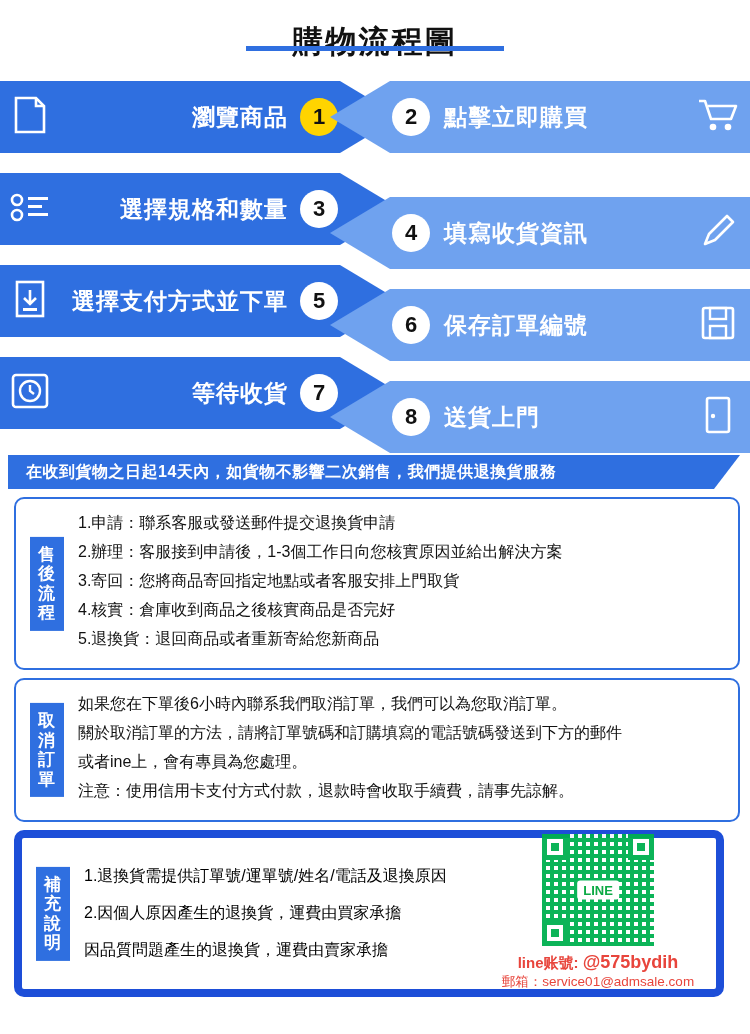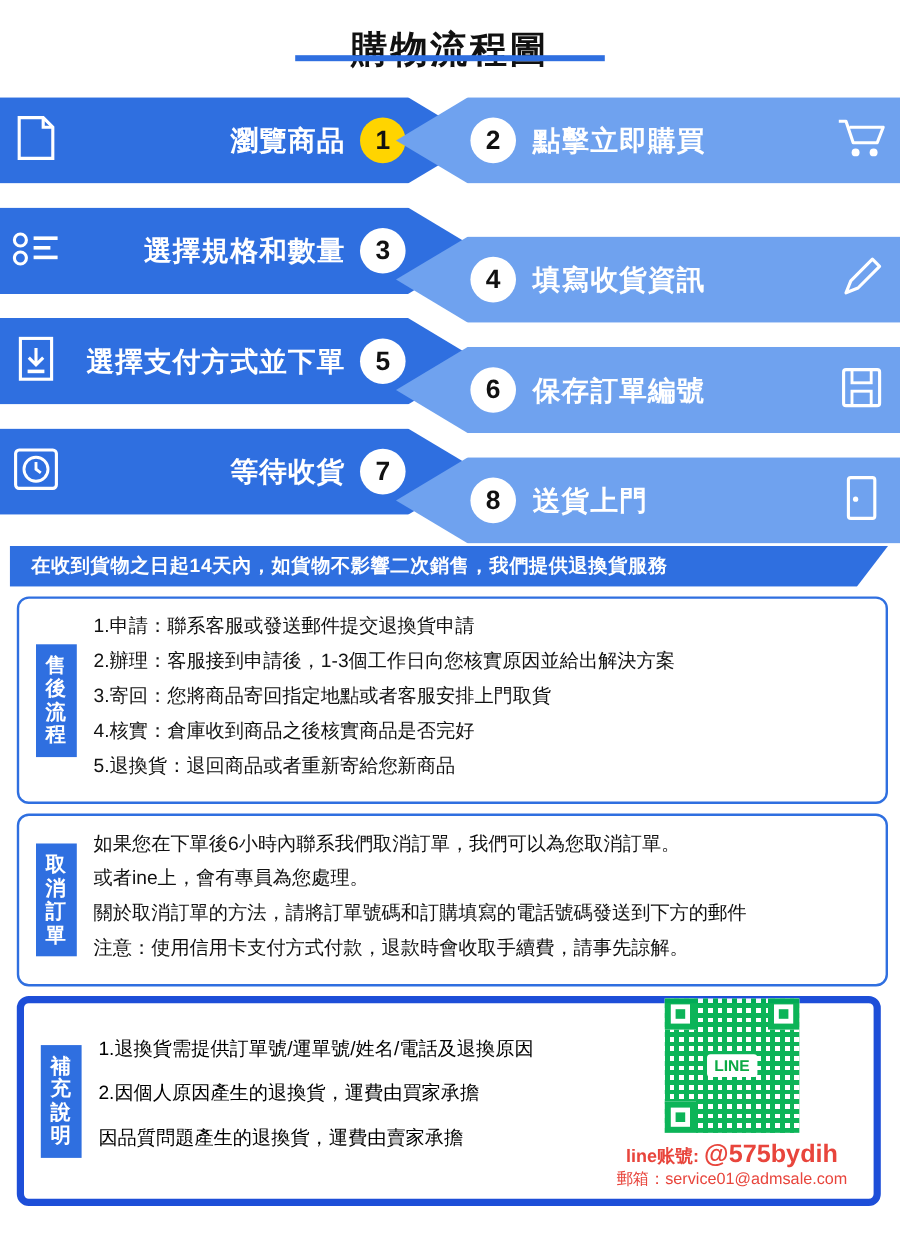--- a/index.html
+++ b/index.html
@@ -153,24 +153,24 @@
   .box p {
     margin:0 0 5px 0;
     font-size:16px;
     color:#111;
     line-height:1.5;
   }
 
   
   .footer-box {
     position:relative;
-    margin:8px 16px 0 14px;
-    border:6px solid #1d4ed8;
+    margin:8px 26px 0 14px;
+    border:8px solid #1d4ed8;
     border-radius:10px;
-    padding:12px 220px 24px 62px;
+    padding:12px 220px 12px 62px;
     min-height:118px;
   }
   .qr-area {
     position:absolute;
     right:18px;
     top:-4px;
     width:200px;
     text-align:center;
   }
   .qr {
@@ -211,21 +211,21 @@
   .qr-tr { right:0; top:0; }
   .qr-bl { left:0; bottom:0; }
 
   .line-id {
     margin-top:6px;
     color:#e8453c;
     font-size:15px;
     font-weight:bold;
     white-space:nowrap;
   }
-  .line-id .val { font-size:21px; }
+  .line-id .val { font-size:18px; }
   .mail {
     color:#e8453c;
     font-size:13.5px;
     white-space:nowrap;
   }
 </style>
 </head>
 <body>
 
 <div class="title-wrap">
@@ -345,22 +345,22 @@
   <p>1.申請：聯系客服或發送郵件提交退換貨申請</p>
   <p>2.辦理：客服接到申請後，1-3個工作日向您核實原因並給出解決方案</p>
   <p>3.寄回：您將商品寄回指定地點或者客服安排上門取貨</p>
   <p>4.核實：倉庫收到商品之後核實商品是否完好</p>
   <p>5.退換貨：退回商品或者重新寄給您新商品</p>
 </div>
 
 <div class="box">
   <div class="box-tab">取消訂單</div>
   <p>如果您在下單後6小時內聯系我們取消訂單，我們可以為您取消訂單。</p>
+  <p>關於取消訂單的方法，請將訂單號碼和訂購填寫的電話號碼發送到下方的郵件</p>
   <p>或者ine上，會有專員為您處理。</p>
-  <p>關於取消訂單的方法，請將訂單號碼和訂購填寫的電話號碼發送到下方的郵件</p>
   <p>注意：使用信用卡支付方式付款，退款時會收取手續費，請事先諒解。</p>
 </div>
 
 <div class="footer-box">
   <div class="box-tab">補充說明</div>
   <p>1.退換貨需提供訂單號/運單號/姓名/電話及退換原因</p>
   <p>2.因個人原因產生的退換貨，運費由買家承擔</p>
   <p class="indent">因品質問題產生的退換貨，運費由賣家承擔</p>
 
   <div class="qr-area">

